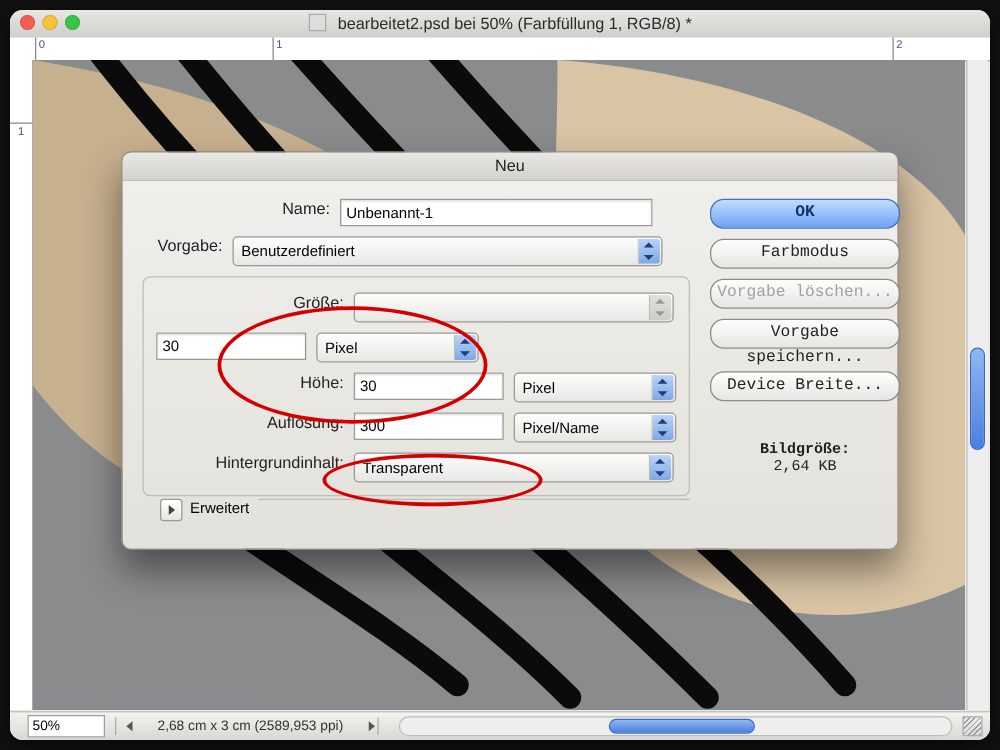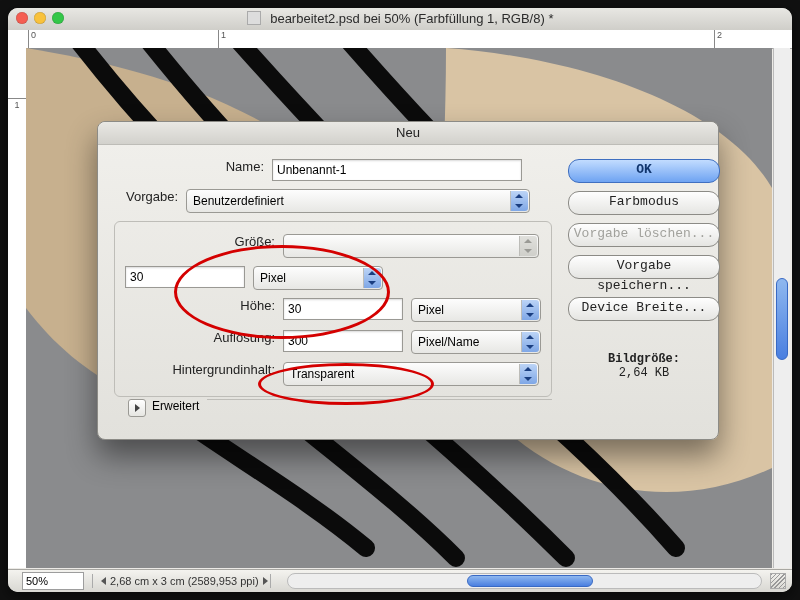--- a/index.html
+++ b/index.html
@@ -23,21 +23,21 @@
   
   .canvas{position:absolute;left:18px;top:40px;width:746px;height:520px;background:#888;overflow:hidden;}
   .art{position:absolute;inset:0;}
   
   .vscroll{position:absolute;right:2px;top:40px;width:16px;height:520px;background:#eee;border-left:1px solid #bbb;}
   .vscroll .thumb{position:absolute;left:2px;width:10px;top:230px;height:80px;border-radius:6px;background:linear-gradient(#8fb8ef,#4a7fe0);border:1px solid #3869c4;}
   
   .status{position:absolute;left:0;bottom:0;height:22px;width:100%;background:linear-gradient(#f4f3ef,#d8d7d2);border-top:1px solid #a8a7a2;border-bottom-left-radius:10px;border-bottom-right-radius:10px;display:flex;align-items:center;}
   .zoombox{width:54px;height:16px;margin:0 6px 0 14px;background:#fff;border:1px solid #9d9d9d;font-size:11px;padding:0 3px;}
   .stat-sep{width:6px;height:14px;border-left:1px solid #aaa;margin:0 2px;}
-  .stat-text{font-size:11px;color:#333;padding:0 4px;}
+  .stat-text{font-size:11px;color:#333;padding:0 20px;}
   .tri{display:inline-block;width:0;height:0;border-top:4px solid transparent;border-bottom:4px solid transparent;}
   .tri.l{border-right:5px solid #555;}
   .tri.r{border-left:5px solid #555;}
   .hscroll{flex:1;margin:0 8px;height:14px;background:#eee;border:1px solid #bbb;border-radius:8px;position:relative;}
   .hscroll .thumb{position:absolute;left:38%;width:26%;top:1px;bottom:1px;border-radius:7px;background:linear-gradient(#8fb8ef,#4a7fe0);border:1px solid #3869c4;}
   .resize{width:14px;height:14px;margin-right:6px;background:repeating-linear-gradient(135deg,#999,#999 1px,transparent 1px,transparent 3px);border:1px solid #aaa;}
   
   .dialog{position:absolute;left:89px;top:113px;width:620px;background:linear-gradient(#f1f0ec,#e2e1dc);border:1px solid #8c8b86;border-radius:8px;box-shadow:0 16px 30px rgba(0,0,0,.45);}
   .dlg-title{height:22px;text-align:center;font-size:13px;color:#222;line-height:22px;background:linear-gradient(#e9e8e4,#d2d1cc);border-bottom:1px solid #bdbcb7;border-top-left-radius:8px;border-top-right-radius:8px;}
   .dlg-body{display:flex;padding:14px 16px 10px 16px;position:relative;}

